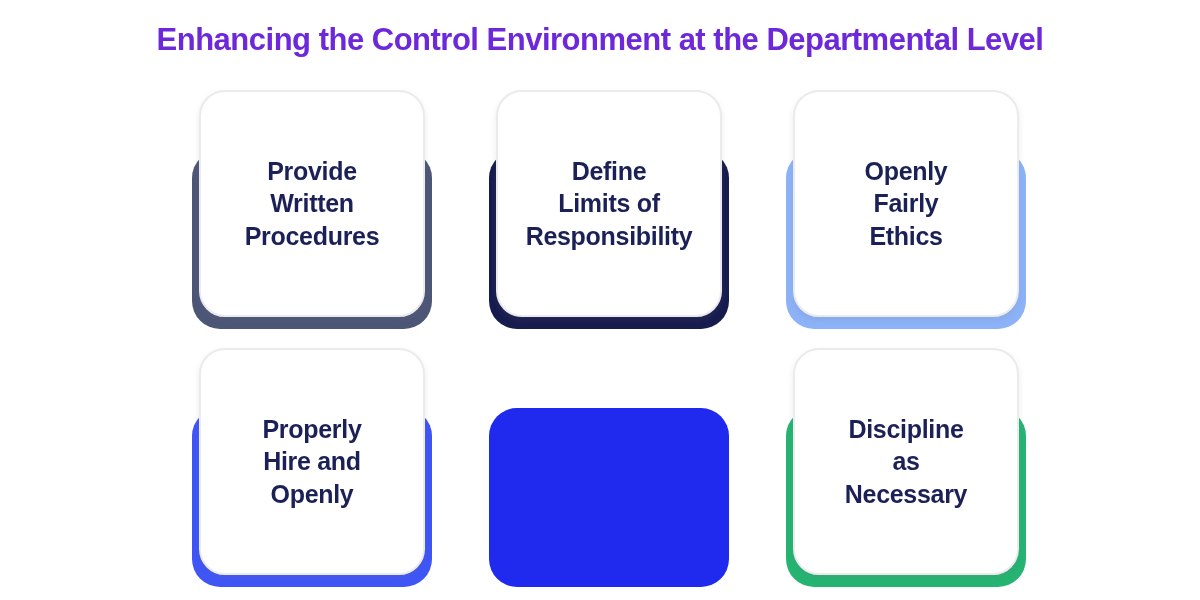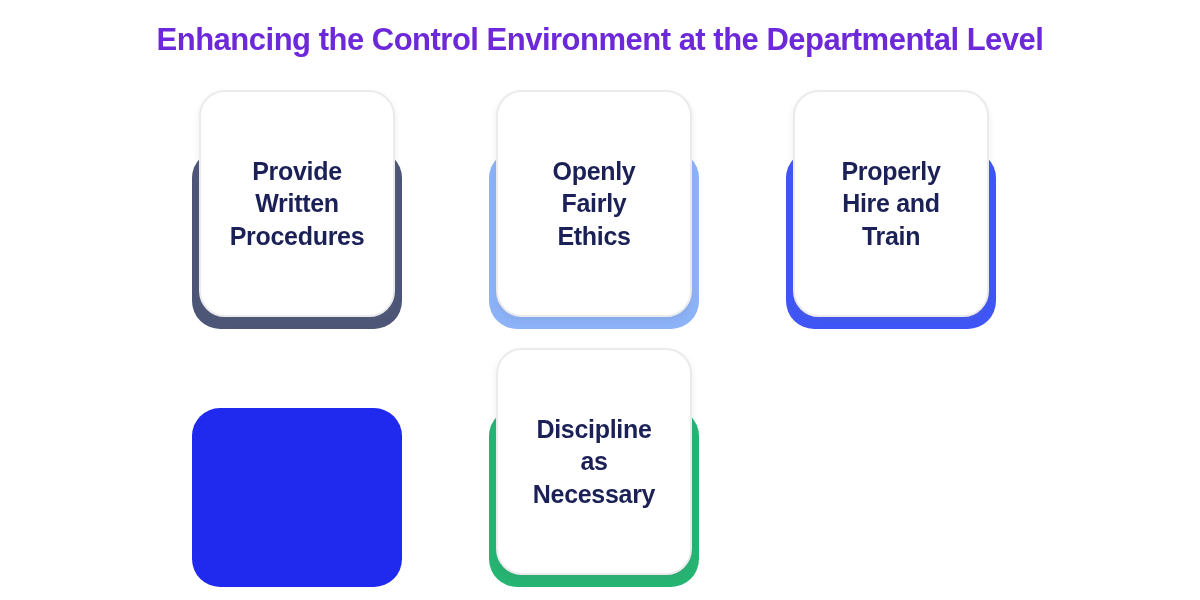--- a/index.html
+++ b/index.html
@@ -34,21 +34,21 @@
     top: 90px;
     width: 832px;
     display: grid;
     grid-template-columns: 238px 238px 238px;
     grid-template-rows: 239px 239px;
     column-gap: 59px;
     row-gap: 19px;
   }
   .card-unit {
     position: relative;
-    width: 210px;
+    width: 240px;
     height: 239px;
   }
   .color-shape {
     position: absolute;
     left: 0;
     right: 0;
     top: 60px;
     bottom: 0;
     border-radius: 28px;
   }
@@ -87,36 +87,44 @@
 
     <div class="card-unit">
       <div class="color-shape" style="background-color: rgb(77, 86, 119);"></div>
       <div class="white-card">
         <div class="card-label">Provide
 Written
 Procedures</div>
       </div>
     </div>
 
+    <div class="card-unit">
+      <div class="color-shape" style="background-color: rgb(23, 28, 78);"></div>
+      <div class="white-card">
+        <div class="card-label">Define
+Limits of
+Responsibility</div>
+      </div>
+    </div>
 
     <div class="card-unit">
       <div class="color-shape" style="background-color: rgb(140, 178, 248);"></div>
       <div class="white-card">
         <div class="card-label">Openly
 Fairly
 Ethics</div>
       </div>
     </div>
 
     <div class="card-unit">
       <div class="color-shape" style="background-color: rgb(63, 85, 246);"></div>
       <div class="white-card">
         <div class="card-label">Properly
 Hire and
-Train</div>
+Openly</div>
       </div>
     </div>
 
     <div class="card-unit">
       <div class="color-shape" style="background-color: rgb(31, 42, 238);"></div>
     </div>
 
     <div class="card-unit">
       <div class="color-shape" style="background-color: rgb(37, 180, 114);"></div>
       <div class="white-card">

